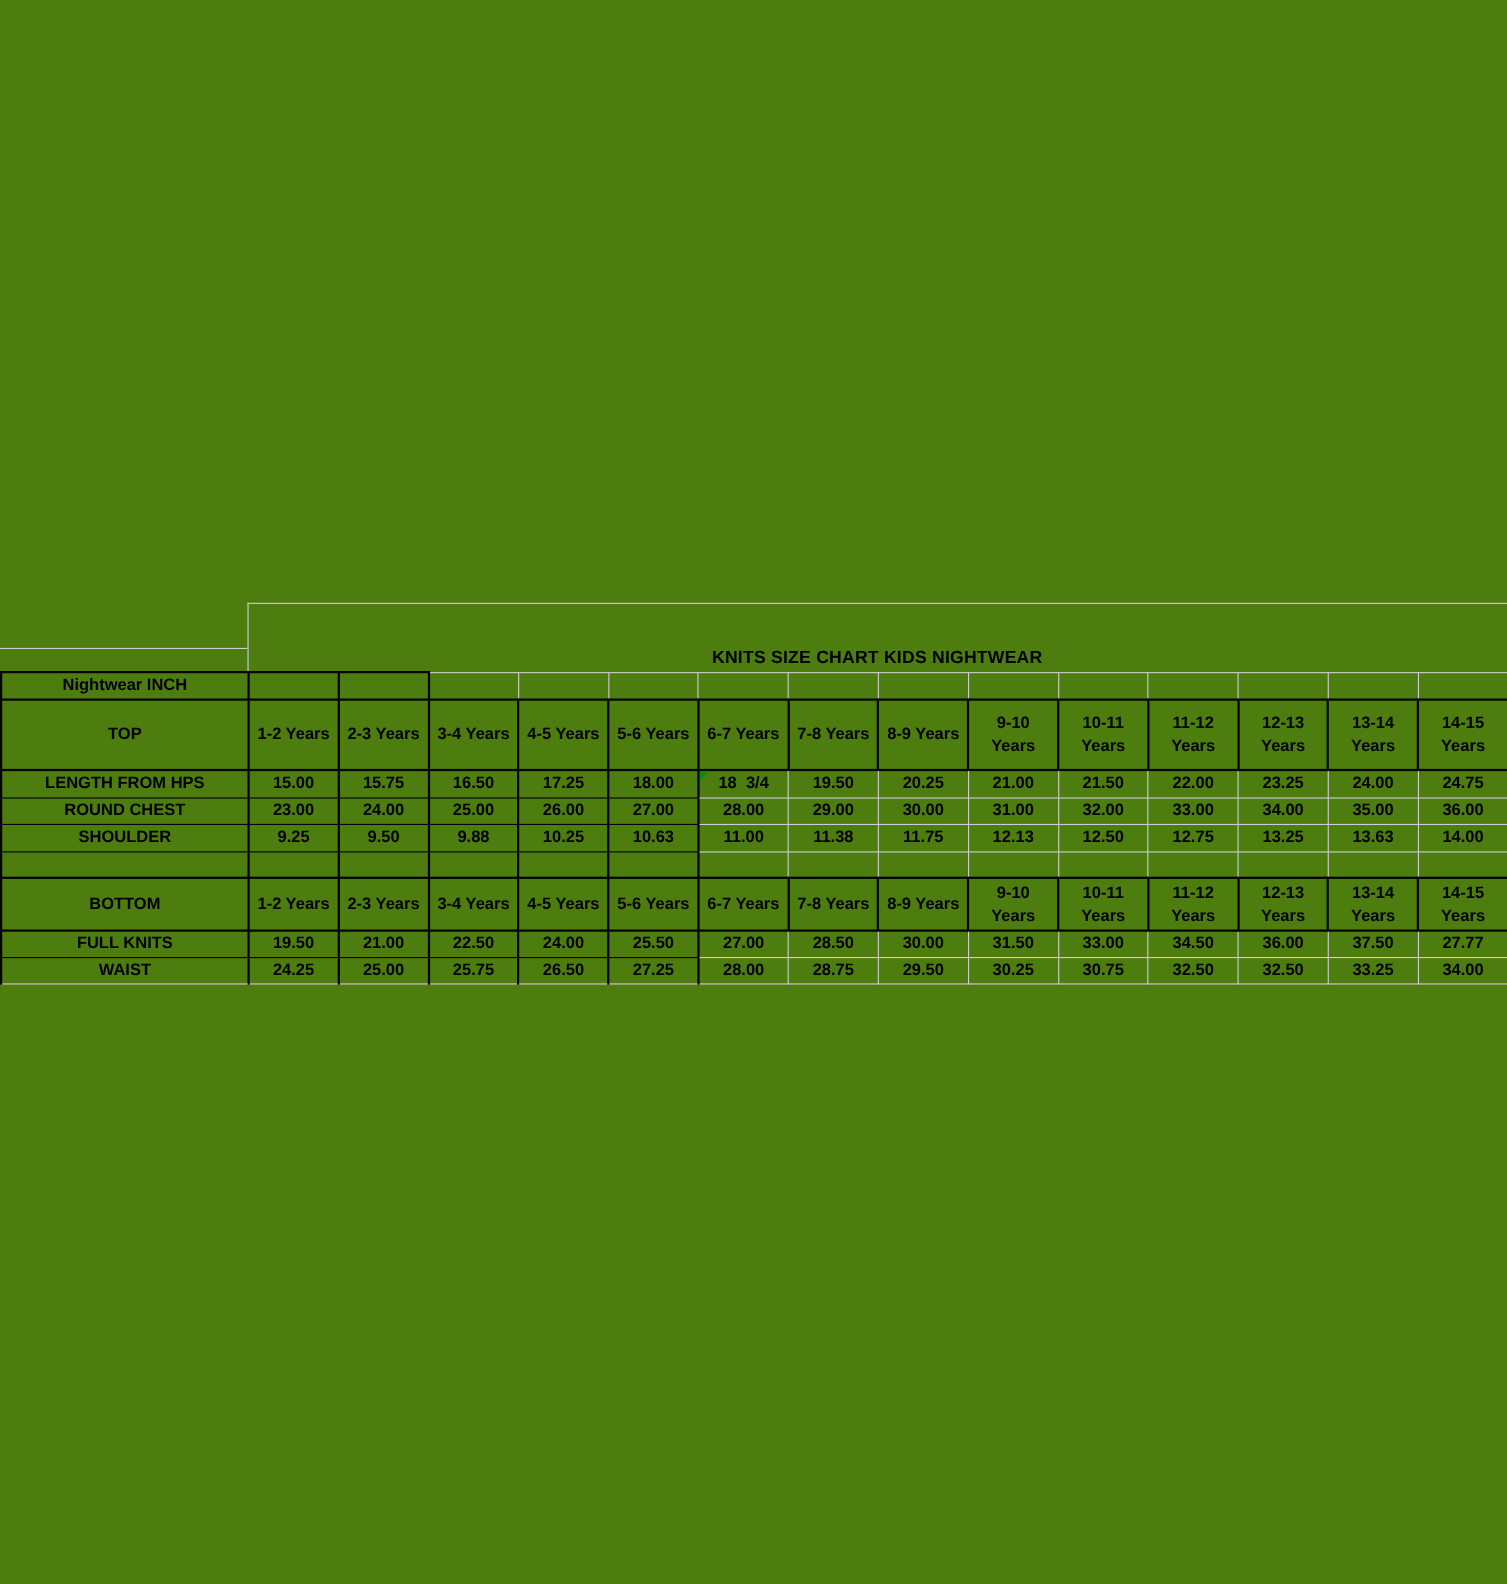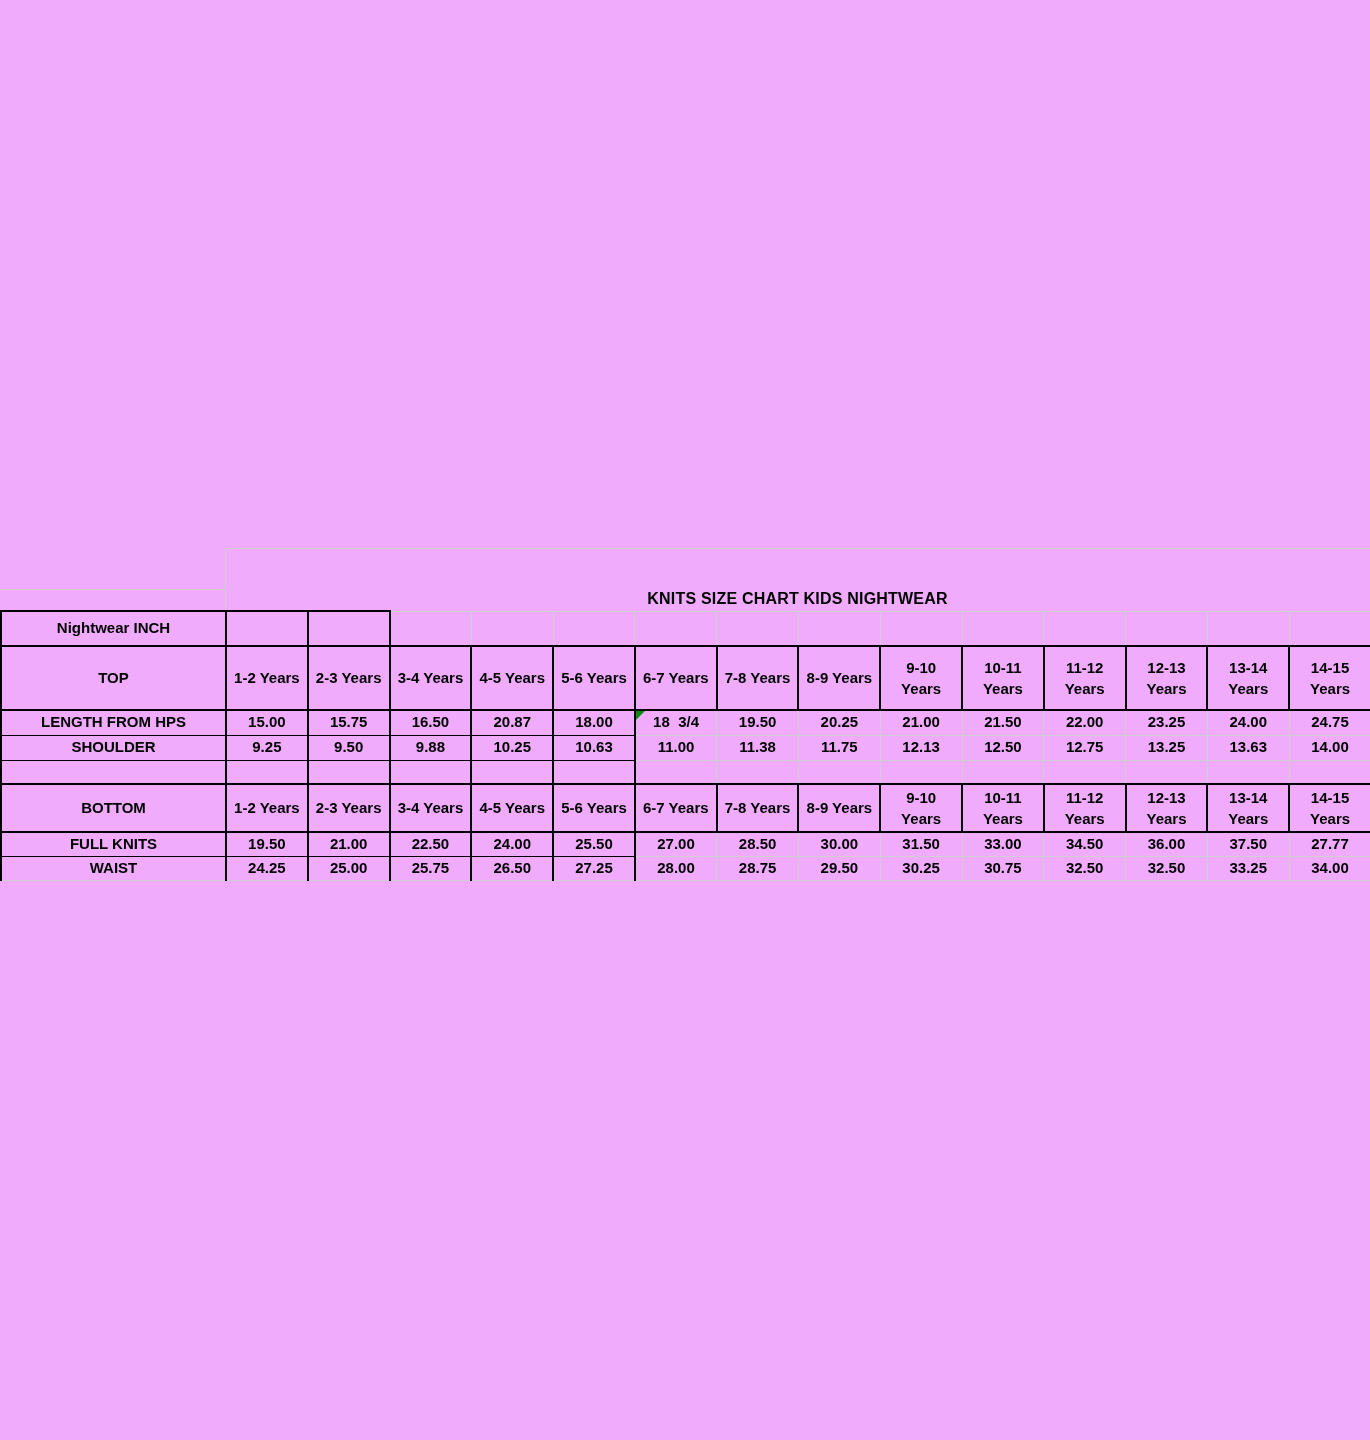--- a/index.html
+++ b/index.html
@@ -1,18 +1,18 @@
 <!DOCTYPE html>
 <html><head>
 <meta charset="utf-8">
 <style>
   :root{ --grid:#cfcfcf; --dark:#000; }
   html,body{margin:0;padding:0;background:#fff;}
   body{width:1370px;height:1440px;font-family:"Liberation Sans",sans-serif;color:#000;}
-  #canvas{position:relative;width:1370px;height:1440px;background:#f0abfc;overflow:hidden;}
+  #canvas{position:relative;width:1370px;height:1440px;background:#4d7c0f;overflow:hidden;}
 
   .gl{position:absolute;background:var(--grid);}
   #pre-hline-right{left:225px;top:548px;width:1145px;height:1px;}
   #pre-vline{left:225px;top:548px;width:1px;height:62px;}
   #pre-hline-left{left:0;top:589px;width:225px;height:1px;}
 
   #chart-title{position:absolute;left:225px;top:588px;width:1145px;height:22px;line-height:22px;
     text-align:center;font-size:16px;font-weight:bold;letter-spacing:.2px;}
 
   #size-table{position:absolute;left:0;top:610px;width:1370px;border-collapse:collapse;table-layout:fixed;}
@@ -54,21 +54,21 @@
         <col style="width: 81.7857px;">
         <col style="width: 81.7857px;">
         <col style="width: 81.7857px;">
         <col style="width: 81.7857px;">
         <col style="width: 81.7857px;">
         <col style="width: 81.7857px;">
         <col style="width: 81.7857px;">
         <col style="width: 81.7857px;">
       </colgroup>
     <tbody id="grid-body">
-        <tr style="height: 35px; padding-left: 34px;">
+        <tr style="height: 25px; padding-left: 34px;">
           <td class="lD tD rD bD">Nightwear INCH</td>
           <td class="tD rD bD"></td>
           <td class="tD rD bD"></td>
           <td class="tL rL bD"></td>
           <td class="tL rL bD"></td>
           <td class="tL rL bD"></td>
           <td class="tL rL bD"></td>
           <td class="tL rL bD"></td>
           <td class="tL rL bD"></td>
           <td class="tL rL bD"></td>
@@ -99,31 +99,48 @@
           <td class="rD bD wrap2">13-14
 Years</td>
           <td class="rD bD wrap2">14-15
 Years</td>
         </tr>
         <tr style="height: 25px;">
           <td class="lD rD b2">LENGTH FROM HPS</td>
           <td class="rD b2">15.00</td>
           <td class="rD b2">15.75</td>
           <td class="rD b2">16.50</td>
-          <td class="rD b2">20.87</td>
+          <td class="rD b2">17.25</td>
           <td class="rD b2">18.00</td>
           <td class="rL bL">18  3/4<span class="flag" style="background: rgb(18, 135, 18);"></span></td>
           <td class="rL bL">19.50</td>
           <td class="rL bL">20.25</td>
           <td class="rL bL">21.00</td>
           <td class="rL bL">21.50</td>
           <td class="rL bL">22.00</td>
           <td class="rL bL">23.25</td>
           <td class="rL bL">24.00</td>
           <td class="rL bL">24.75</td>
+        </tr>
+        <tr style="height: 24px;">
+          <td class="lD rD b2">ROUND CHEST</td>
+          <td class="rD b2">23.00</td>
+          <td class="rD b2">24.00</td>
+          <td class="rD b2">25.00</td>
+          <td class="rD b2">26.00</td>
+          <td class="rD b2">27.00</td>
+          <td class="rL bL">28.00</td>
+          <td class="rL bL">29.00</td>
+          <td class="rL bL">30.00</td>
+          <td class="rL bL">31.00</td>
+          <td class="rL bL">32.00</td>
+          <td class="rL bL">33.00</td>
+          <td class="rL bL">34.00</td>
+          <td class="rL bL">35.00</td>
+          <td class="rL bL">36.00</td>
         </tr>
         <tr style="height: 25px;">
           <td class="lD rD b2">SHOULDER</td>
           <td class="rD b2">9.25</td>
           <td class="rD b2">9.50</td>
           <td class="rD b2">9.88</td>
           <td class="rD b2">10.25</td>
           <td class="rD b2">10.63</td>
           <td class="rL bL">11.00</td>
           <td class="rL bL">11.38</td>

